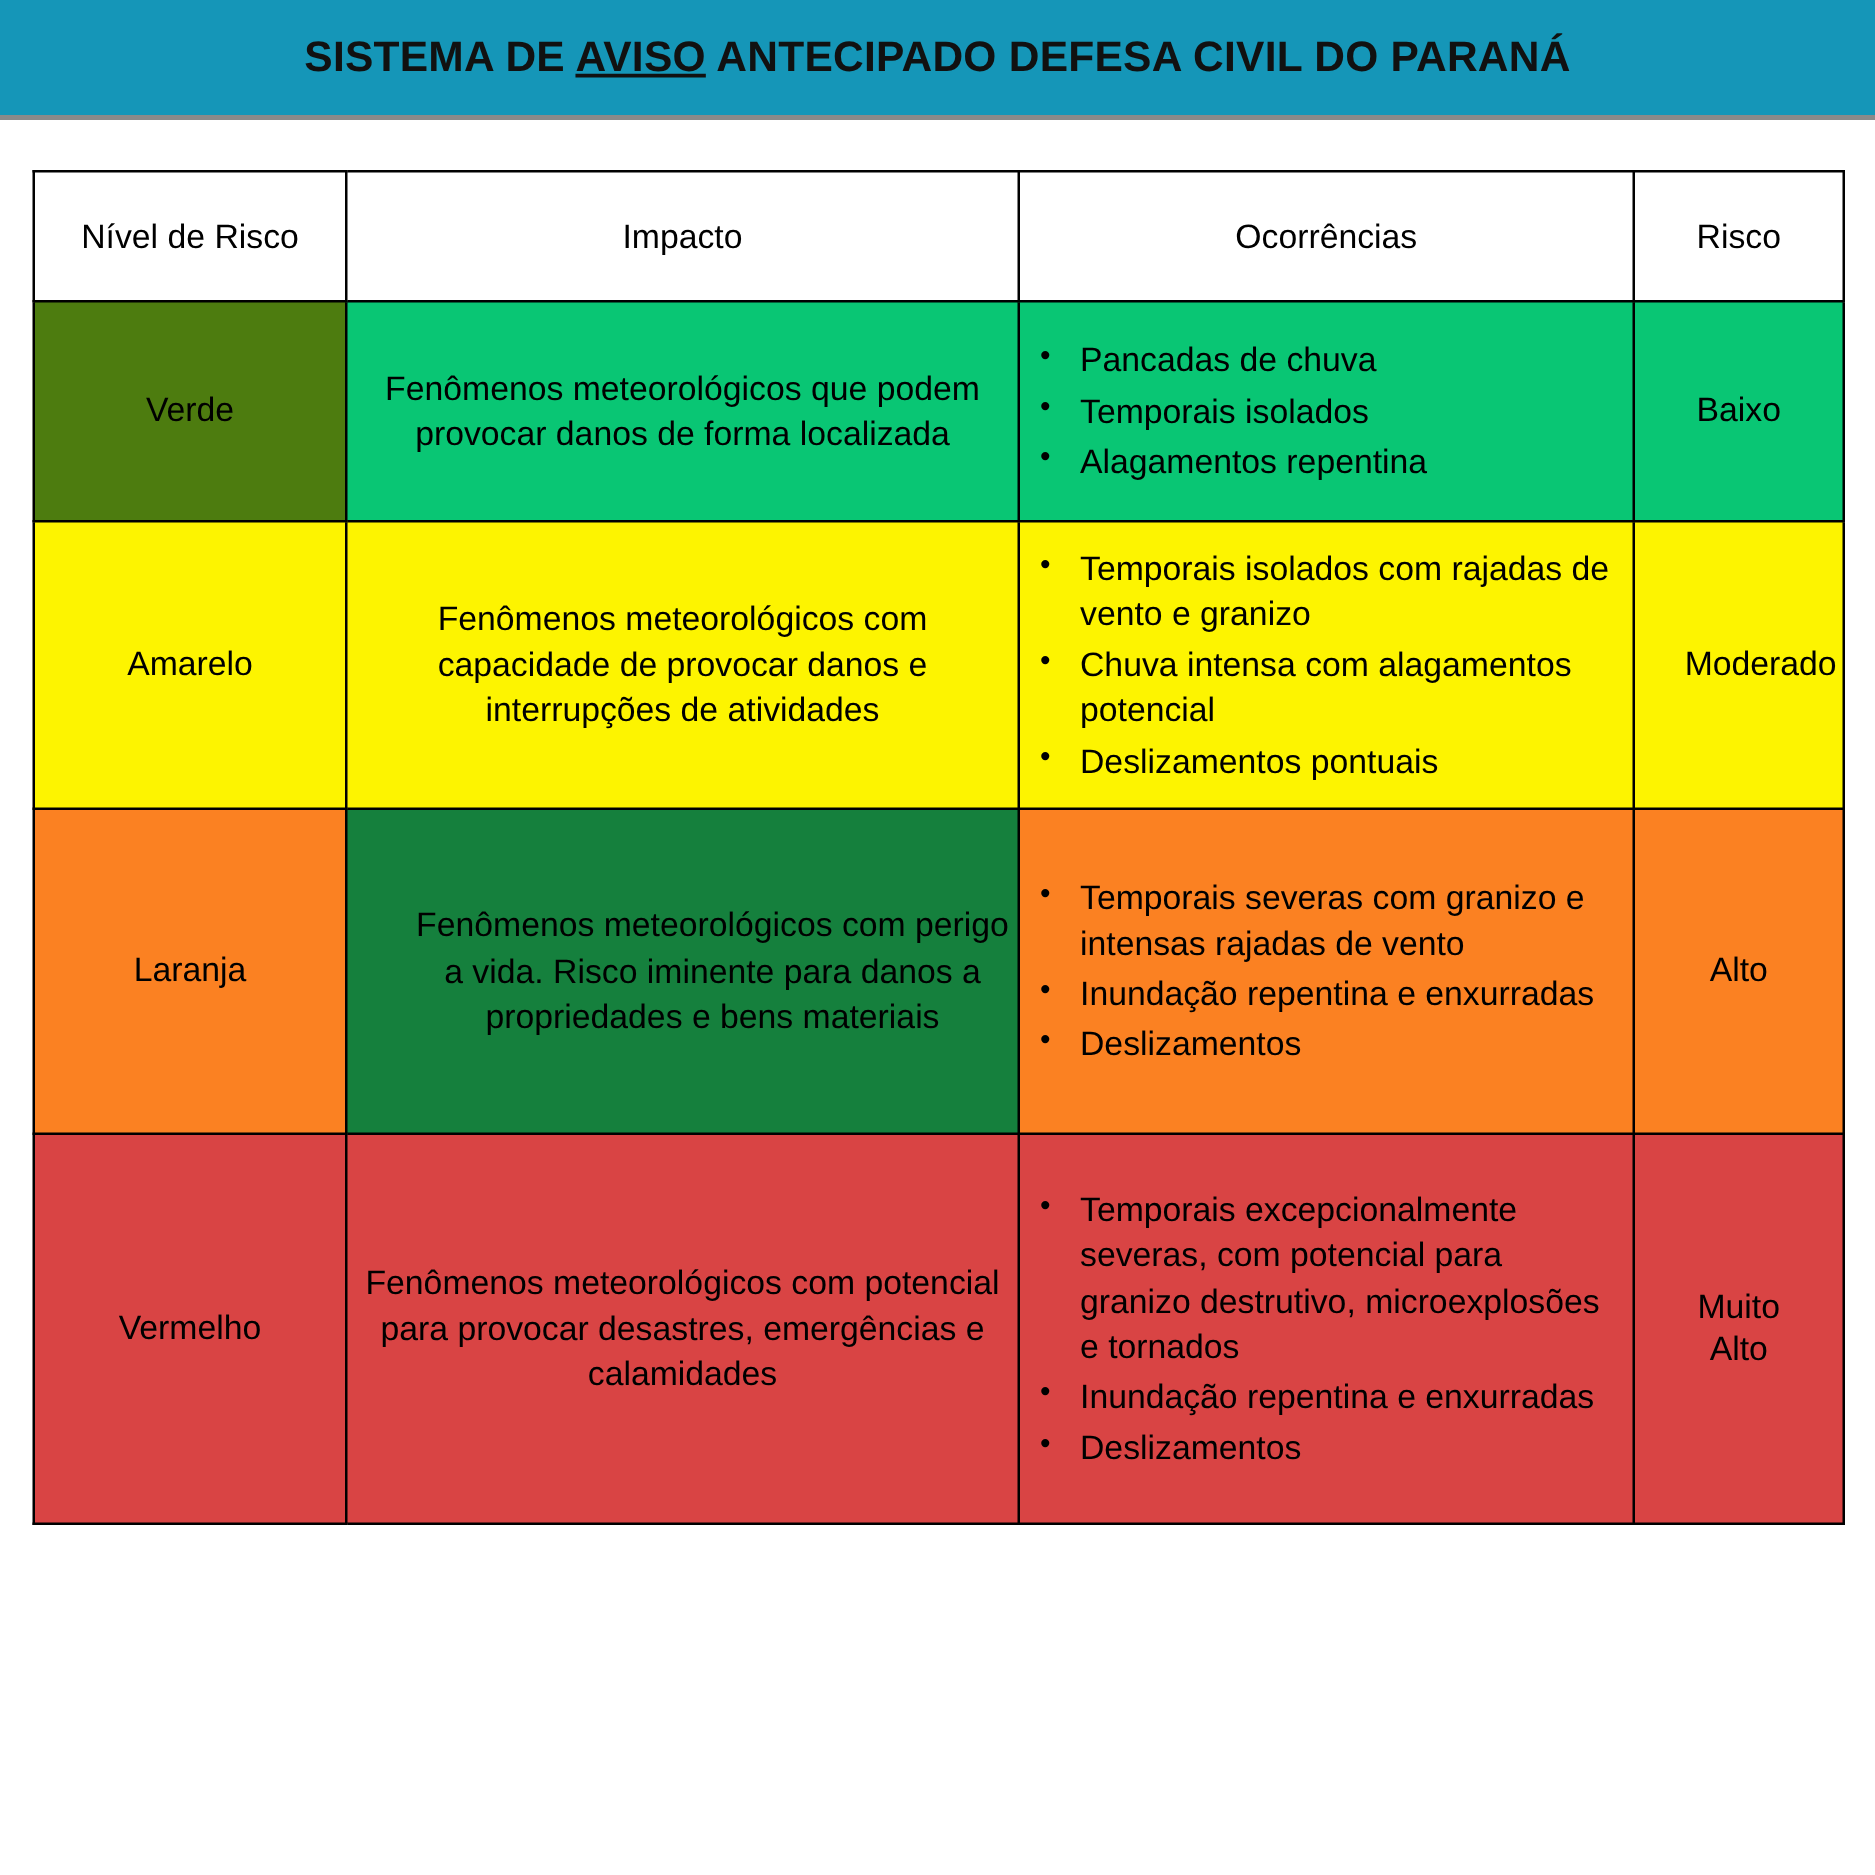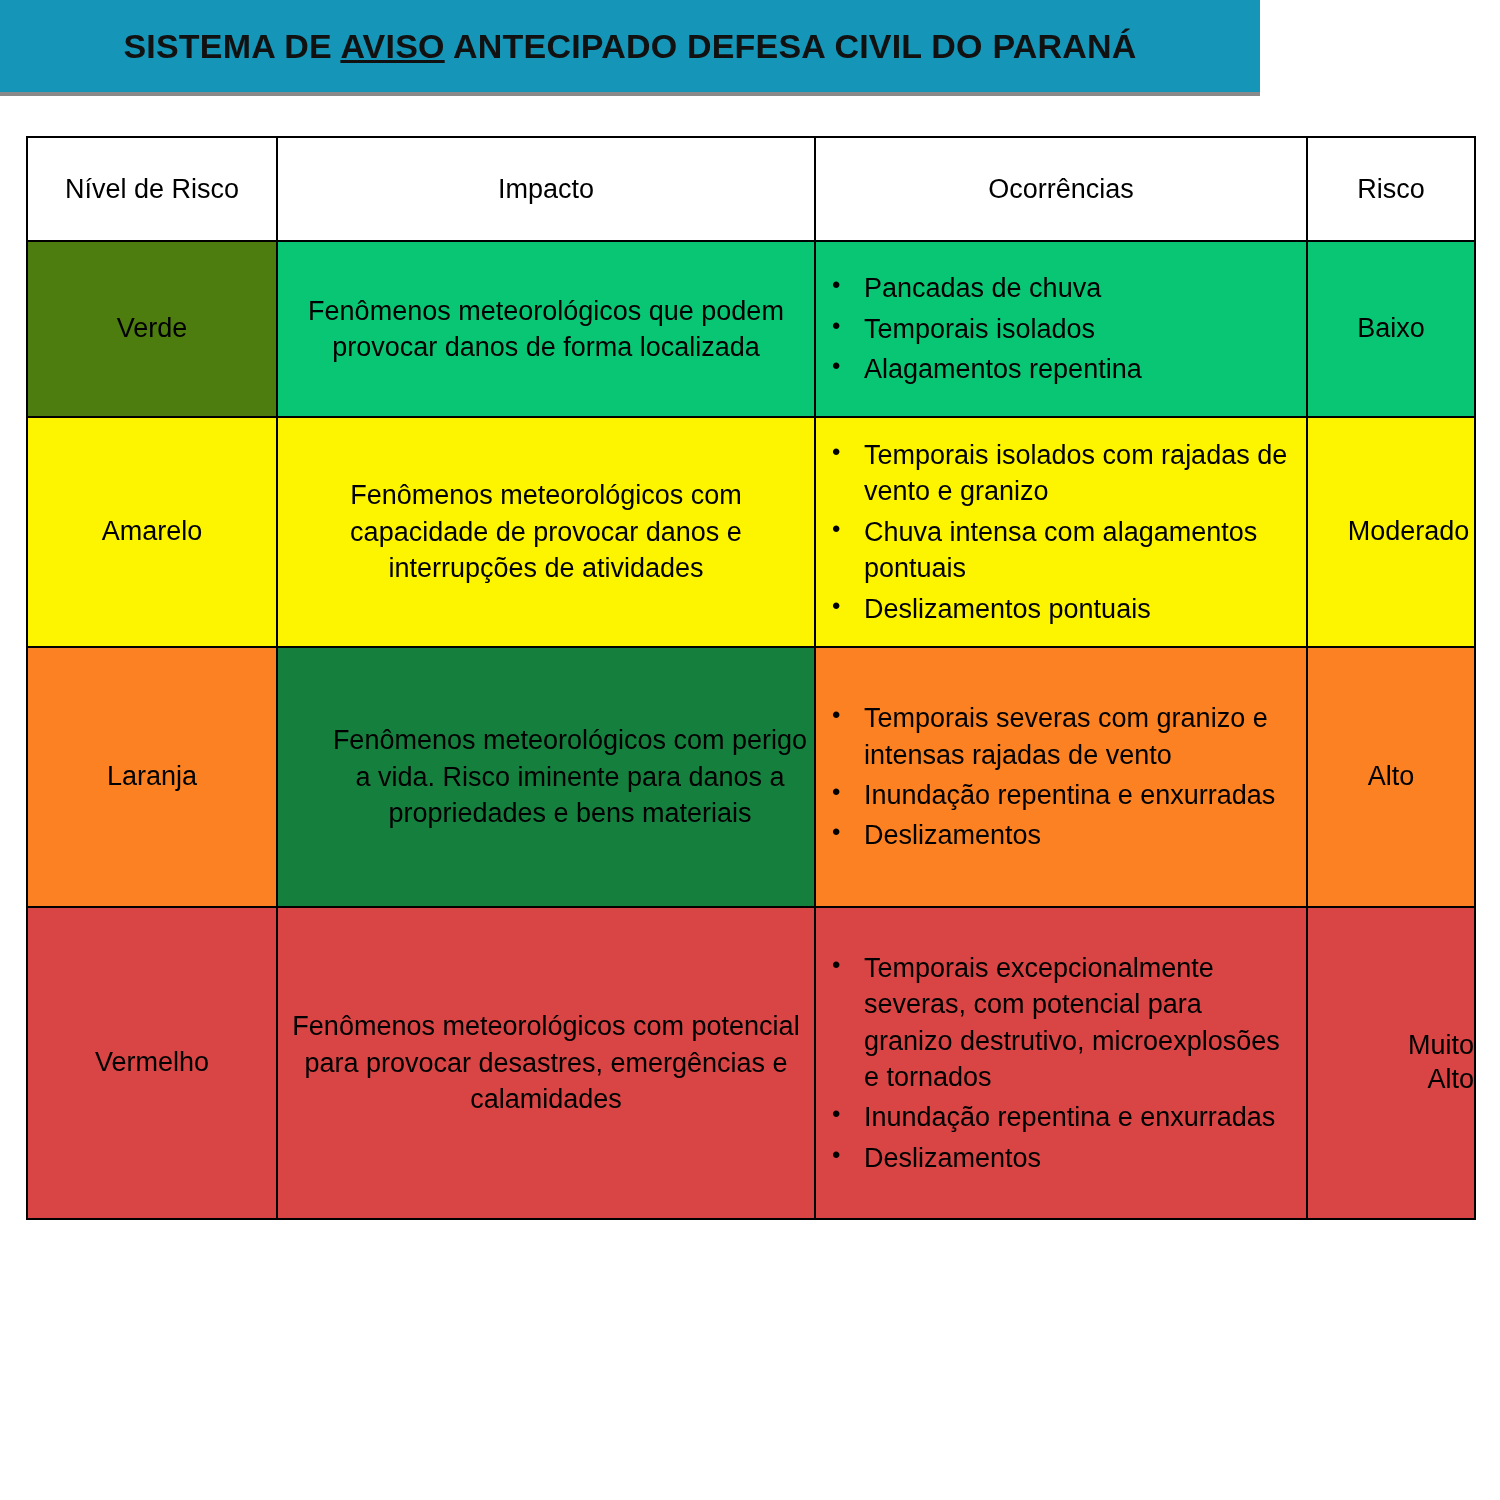--- a/index.html
+++ b/index.html
@@ -12,21 +12,21 @@
     height: 1500px;
     background: #ffffff;
     font-family: "Liberation Sans", sans-serif;
     color: #000000;
     overflow: hidden;
   }
 
   
   .banner {
     position: relative;
-    width: 1260px;
+    width: 1500px;
     height: 96px;
     background: #1596b8;
     border-bottom: 4px solid #a21caf;
     box-sizing: border-box;
     display: flex;
     align-items: center;
     justify-content: center;
   }
   .banner-title {
     font-size: 34px;
@@ -149,21 +149,21 @@
             </ul>
           </td>
           <td class="risk-name" style="white-space: pre-line; background: rgb(9, 198, 116);">Baixo</td>
         </tr>
         <tr style="height: 230px;">
           <td class="level-name" style="background: rgb(253, 244, 0);">Amarelo</td>
           <td class="impact" style="background: rgb(253, 244, 0);">Fenômenos meteorológicos com capacidade de provocar danos e interrupções de atividades</td>
           <td class="occurrences" style="background: rgb(253, 244, 0);">
             <ul>
               <li>Temporais isolados com rajadas de vento e granizo</li>
-              <li>Chuva intensa com alagamentos pontuais</li>
+              <li>Chuva intensa com alagamentos potencial</li>
               <li> Deslizamentos pontuais</li>
             </ul>
           </td>
           <td class="risk-name" style="white-space: pre-line; background: rgb(253, 244, 0); padding-left: 35px;">Moderado</td>
         </tr>
         <tr style="height: 260px;">
           <td class="level-name" style="background: rgb(251, 129, 34);">Laranja</td>
           <td class="impact" style="background: #15803d; padding-left: 48px;">Fenômenos meteorológicos com perigo a vida. Risco iminente para danos a propriedades e bens materiais</td>
           <td class="occurrences" style="background: rgb(251, 129, 34);">
             <ul>
@@ -177,18 +177,18 @@
         <tr style="height: 312px;">
           <td class="level-name" style="background: rgb(217, 68, 68);">Vermelho</td>
           <td class="impact" style="background: rgb(217, 68, 68);">Fenômenos meteorológicos com potencial para provocar desastres, emergências e calamidades</td>
           <td class="occurrences" style="background: rgb(217, 68, 68);">
             <ul>
               <li>Temporais excepcionalmente severas, com potencial para granizo destrutivo, microexplosões e tornados</li>
               <li>Inundação repentina e enxurradas</li>
               <li> Deslizamentos</li>
             </ul>
           </td>
-          <td class="risk-name" style="white-space: pre-line; background: rgb(217, 68, 68); text-align: right;">Muito
+          <td class="risk-name" style="white-space: pre-line; background: rgb(217, 68, 68);">Muito
 Alto</td>
         </tr>
       </tbody>
   </table>
 </div>
 
 </body></html>

